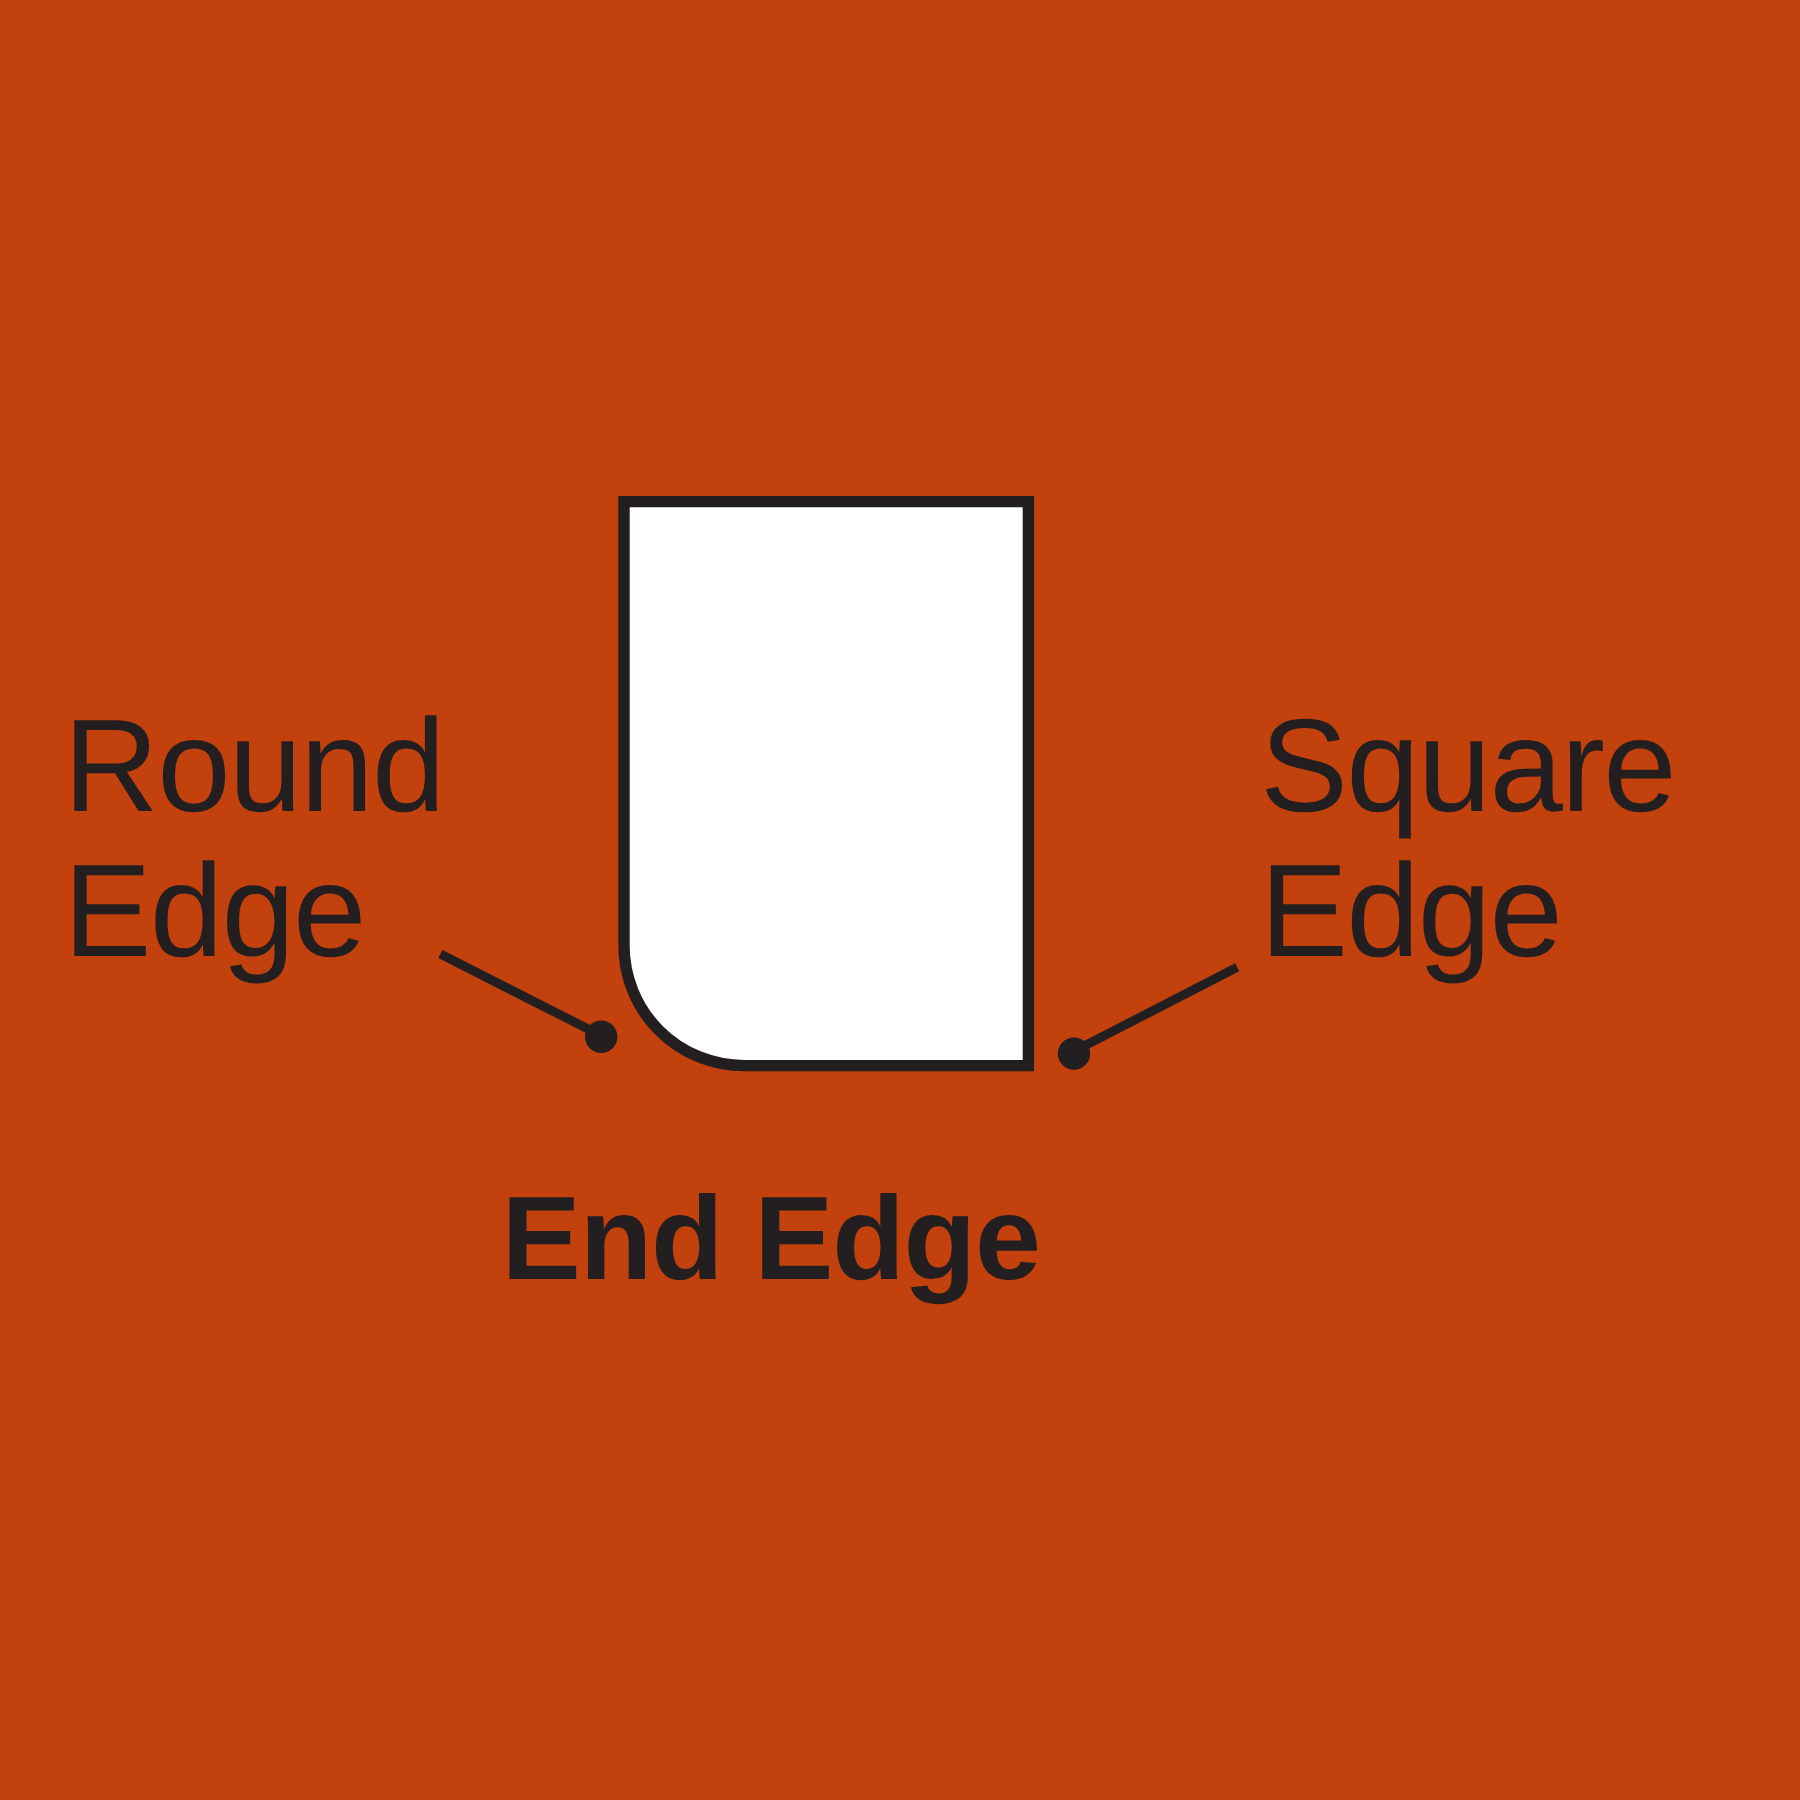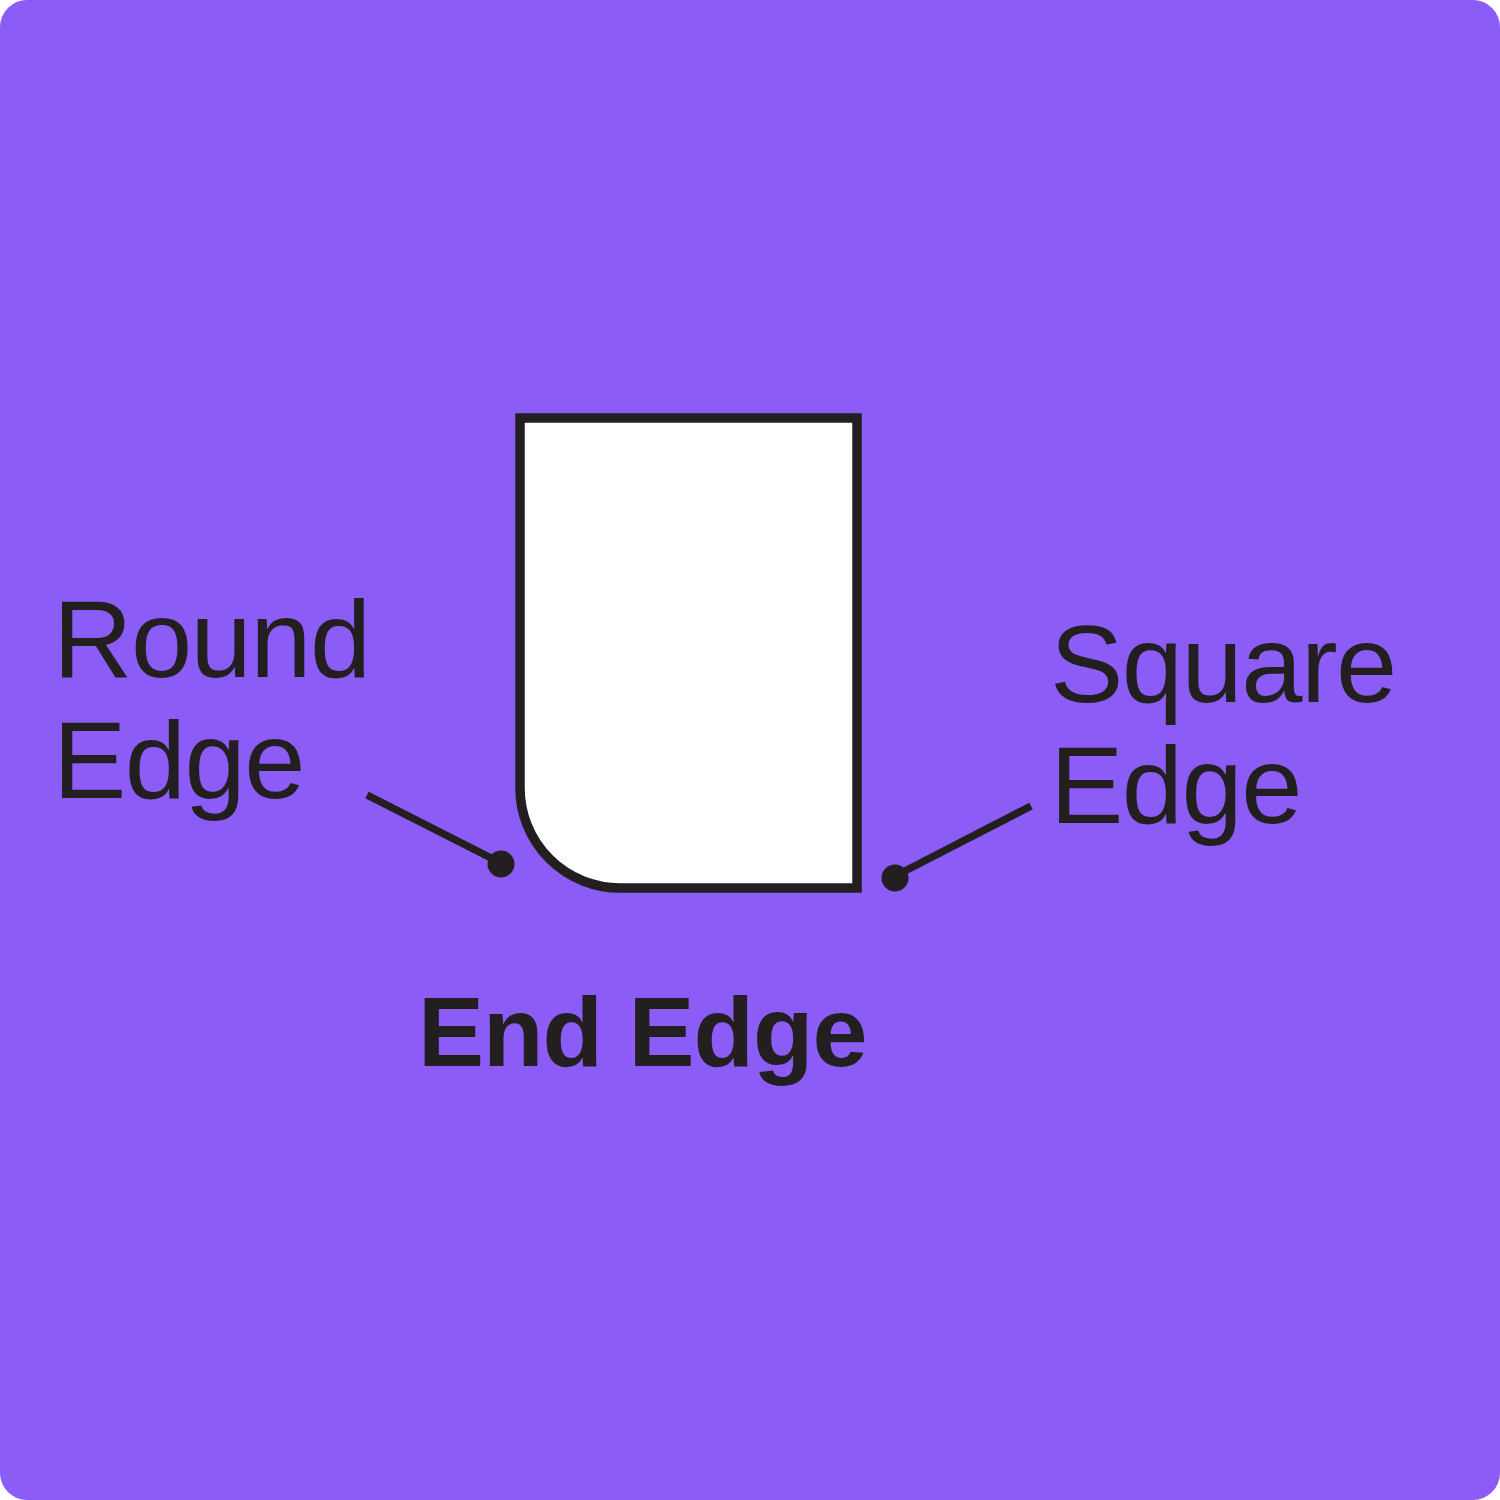--- a/index.html
+++ b/index.html
@@ -11,22 +11,21 @@
   body {
     width: 1500px;
     height: 1500px;
     overflow: hidden;
     font-family: "Liberation Sans", sans-serif;
   }
   #diagram-root {
     position: relative;
     width: 1500px;
     height: 1500px;
-    background: #8b5cf6;
-    border-radius: 27px;
+    background: #c2410c;
   }
   #diagram-svg {
     position: absolute;
     top: 0;
     left: 0;
     width: 1500px;
     height: 1500px;
     display: block;
   }
   .label-text {
@@ -42,21 +41,20 @@
   }
   #label-round-edge {
     left: 53px;
     top: 578px;
     text-align: left;
   }
   #label-square-edge {
     left: 1050px;
     top: 578px;
     text-align: left;
-    margin-top: 25px;
   }
   .label-line {
     display: block;
   }
   #caption-end-view {
     position: absolute;
     left: 418px;
     top: 982px;
     color: #231f20;
     font-family: "Liberation Sans", sans-serif;

